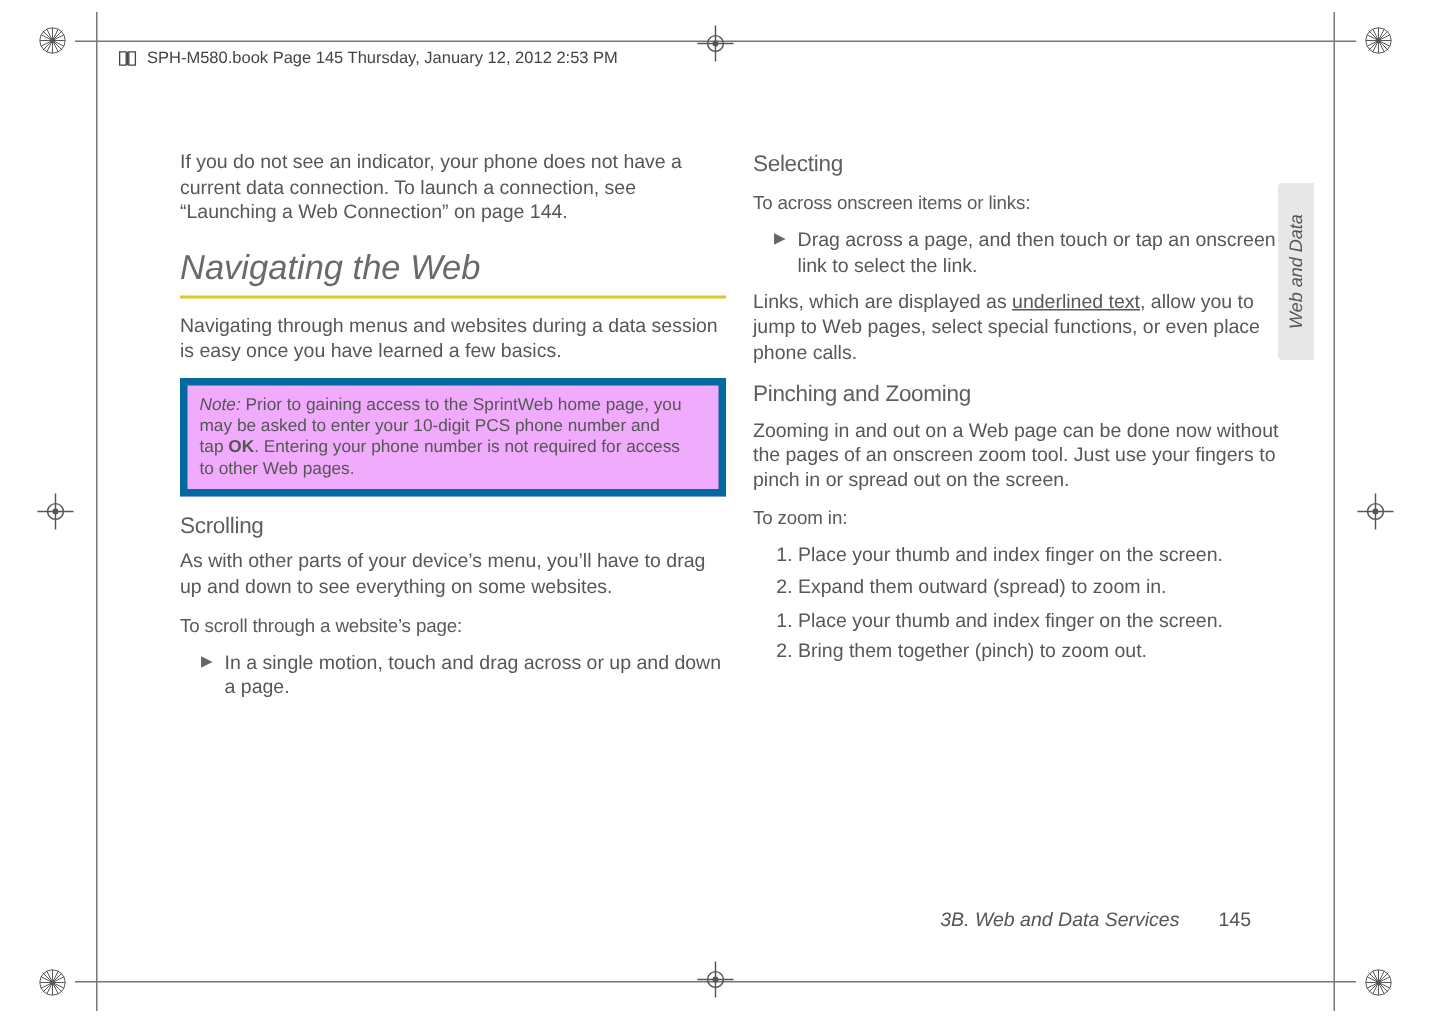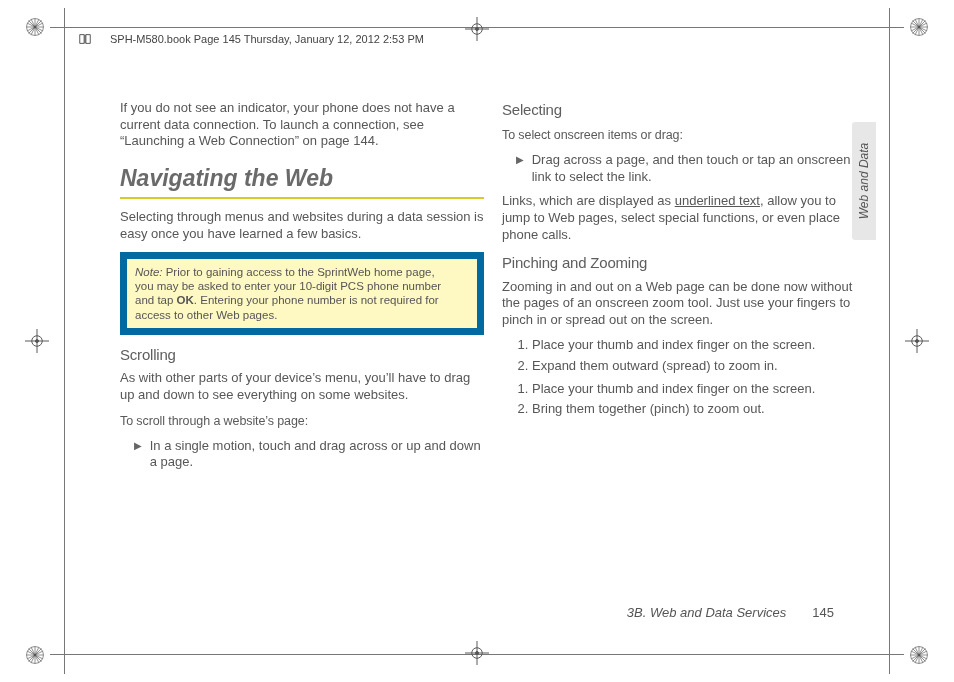--- a/index.html
+++ b/index.html
@@ -44,21 +44,21 @@
   .clv-right { right: 64px; top: 8px; height: 666px; }
 
   
   .doc-header {
     position: absolute;
     top: 32px; left: 78px;
     font-size: 11px;
     color: #444;
     display: flex;
     align-items: center;
-    gap: 18px;
+    gap: 6px;
   }
   .doc-header .mini-icon svg { width:14px; height:14px; display:block; }
 
   
   .page {
     position: absolute;
     top: 100px; left: 120px; right: 88px;
     bottom: 80px;
     display: flex;
     gap: 18px;
@@ -66,40 +66,40 @@
   .col {
     flex: 1;
     font-size: 13px;
     line-height: 1.28;
     color: #575757;
   }
   .col p { margin-bottom: 9px; }
   h2.section-title {
     font-family: Arial, Helvetica, sans-serif;
     font-style: italic;
-    font-weight: 700;
+    font-weight: 400;
     font-size: 23px;
     color: #6a6a6a;
     margin: 14px 0 4px;
   }
   .rule-yellow {
     height: 2px;
     background: #d9c92a;
     margin-bottom: 10px;
   }
   h3.sub {
     font-weight: 400;
     font-size: 15px;
     color: #5e5e5e;
     margin: 10px 0 6px;
     letter-spacing: -0.2px;
   }
   .note-box {
-    border: 7px solid #0369a1;
-    background: #fef9c3;
+    border: 5px solid #0369a1;
+    background: #f0abfc;
     font-size: 11.5px;
     padding: 6px 24px 6px 8px;
     color: #555;
     margin: 6px 0 10px;
     line-height: 1.25;
   }
   .note-box .nlabel { font-style: italic; }
   .note-box strong { font-weight: 700; }
   .instr {
     font-size: 12.5px;
@@ -276,50 +276,51 @@
 </div>
 
 <div class="page">
 
   <div class="col">
     <p>If you do not see an indicator, your phone does not have a current data connection. To launch a connection, see “Launching a Web Connection” on page 144.</p>
 
     <h2 class="section-title">Navigating the Web</h2>
     <div class="rule-yellow"></div>
 
-    <p>Selecting through menus and websites during a data session is easy once you have learned a few basics.</p>
+    <p>Navigating through menus and websites during a data session is easy once you have learned a few basics.</p>
 
     <div class="note-box">
       <span class="nlabel">Note:</span>
       <span>Prior to gaining access to the SprintWeb home page, you may be asked to enter your 10-digit PCS phone number and tap </span><strong>OK</strong><span>. Entering your phone number is not required for access to other Web pages.</span>
     </div>
 
     <h3 class="sub">Scrolling</h3>
     <p>As with other parts of your device’s menu, you’ll have to drag up and down to see everything on some websites.</p>
     <p class="instr">To scroll through a website’s page:</p>
     <div class="bullet-row">
       <span class="tri">▶</span>
       <span>In a single motion, touch and drag across or up and down a page.</span>
     </div>
   </div>
 
   <div class="col">
     <h3 class="sub" style="margin-top:0">Selecting</h3>
-    <p class="instr">To select onscreen items or drag:</p>
+    <p class="instr">To across onscreen items or links:</p>
     <div class="bullet-row">
       <span class="tri">▶</span>
       <span>Drag across a page, and then touch or tap an onscreen link to select the link.</span>
     </div>
     <p>
       <span>Links, which are displayed as </span><span class="underline">underlined text</span><span>, allow you to jump to Web pages, select special functions, or even place phone calls.</span>
     </p>
 
     <h3 class="sub">Pinching and Zooming</h3>
     <p>Zooming in and out on a Web page can be done now without the pages of an onscreen zoom tool. Just use your fingers to pinch in or spread out on the screen.</p>
 
+    <p class="instr">To zoom in:</p>
     <ol class="num">
       <li>Place your thumb and index finger on the screen.</li>
       <li>Expand them outward (spread) to zoom in.</li>
     </ol>
 
     <ol class="num">
       <li>Place your thumb and index finger on the screen.</li>
       <li>Bring them together (pinch) to zoom out.</li>
     </ol>
   </div>

